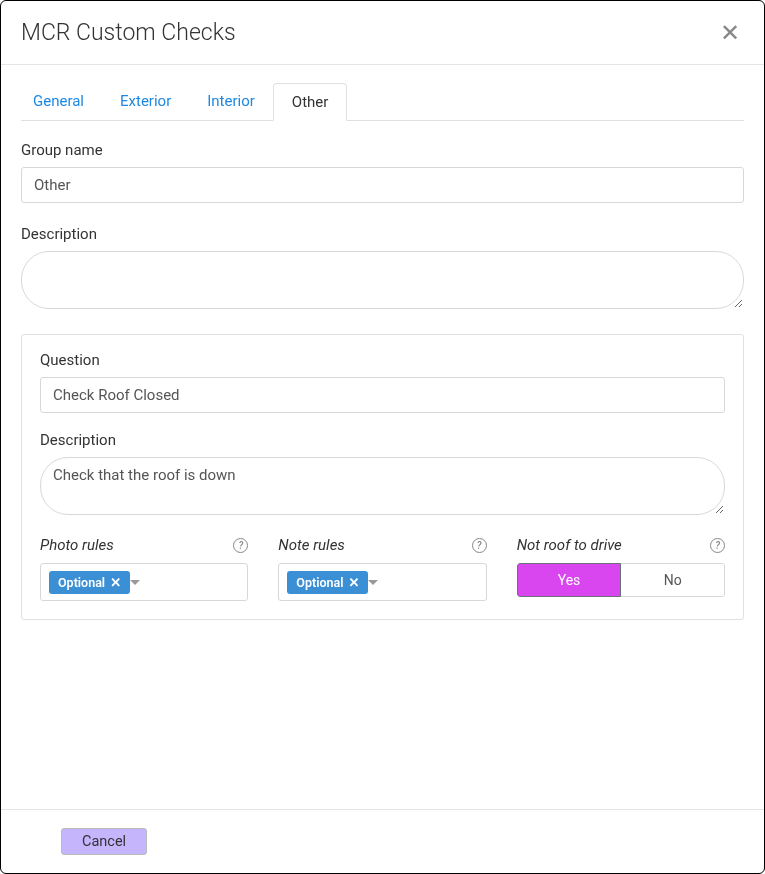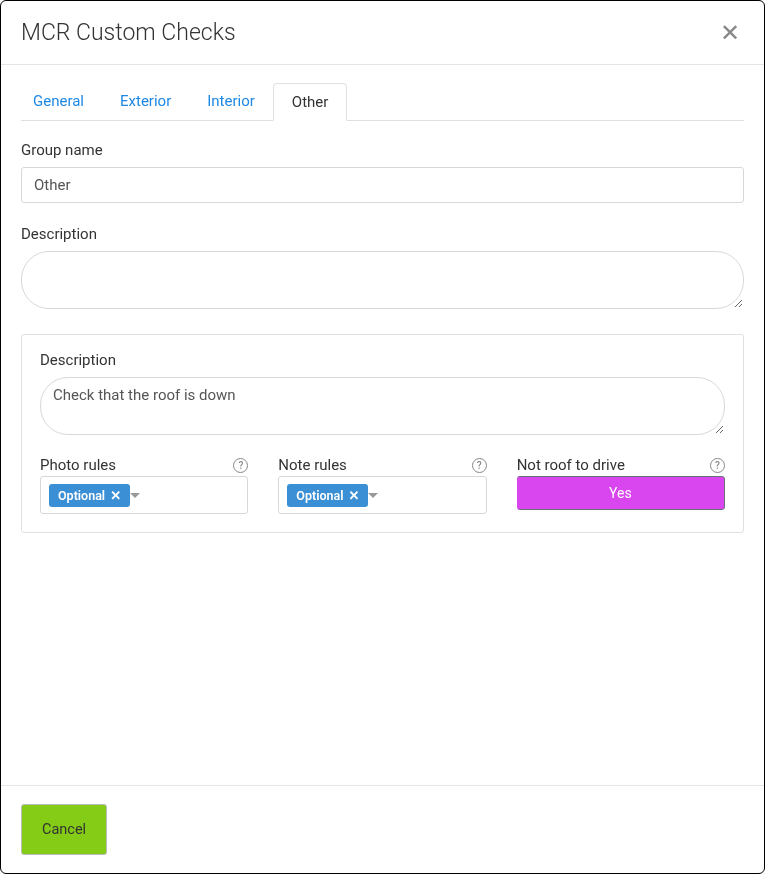--- a/index.html
+++ b/index.html
@@ -103,21 +103,22 @@
       display: flex;
       gap: 30px;
     }
     .rules-col {
       flex: 1;
     }
     .rules-label-row {
       display: flex;
       justify-content: space-between;
       align-items: center;
-      margin-bottom: 2px;
+      margin-bottom: 9px;
+      font-style: italic;
     }
     .rules-label {
       font-size: 15px;
       color: #333;
     }
     .help-icon {
       width: 15px;
       height: 15px;
       border: 1.3px solid #888;
       border-radius: 50%;
@@ -188,28 +189,29 @@
     .toggle-btn.active {
       background: #d946ef;
       color: #fff;
       border-color: #6b7178;
     }
     .modal-footer {
       padding: 18px 20px;
       border-top: 1px solid #e5e5e5;
     }
     .btn-cancel {
-      padding: 16px 20px;
+      padding: 4px 20px;
       border: 1px solid #bbb;
       border-radius: 3px;
-      background: #84cc16;
+      background: #c4b5fd;
       color: #333;
       font-size: 14.5px;
       cursor: pointer;
       font-family: inherit;
+      margin-left: 40px;
     }
   </style>
 </head>
 <body>
 
 <div class="modal-header">
   <div class="modal-title">MCR Custom Checks</div>
   <div class="close-btn">✕</div>
 </div>
 
@@ -227,20 +229,24 @@
     <input class="form-control" type="text" value="Other" style="">
   </div>
 
   <div class="form-group">
     <label class="form-label">Description</label>
     <textarea class="form-control textarea" style=""></textarea>
   </div>
 
   <div class="question-card">
 
+    <div class="form-group">
+      <label class="form-label">Question</label>
+      <input class="form-control" type="text" value="Check Roof Closed" style="">
+    </div>
 
     <div class="form-group">
       <label class="form-label">Description</label>
       <textarea class="form-control textarea" style="">Check that the roof is down</textarea>
     </div>
 
     <div class="rules-row">
 
       <div class="rules-col">
         <div class="rules-label-row">
@@ -270,20 +276,21 @@
         </div>
       </div>
 
       <div class="rules-col">
         <div class="rules-label-row">
           <span class="rules-label">Not roof to drive</span>
           <span class="help-icon">?</span>
         </div>
         <div class="toggle-group">
           <div class="toggle-btn active">Yes</div>
+          <div class="toggle-btn">No</div>
         </div>
       </div>
 
     </div>
   </div>
 
 </div>
 
 <div class="modal-footer">
   <button class="btn-cancel">Cancel</button>

